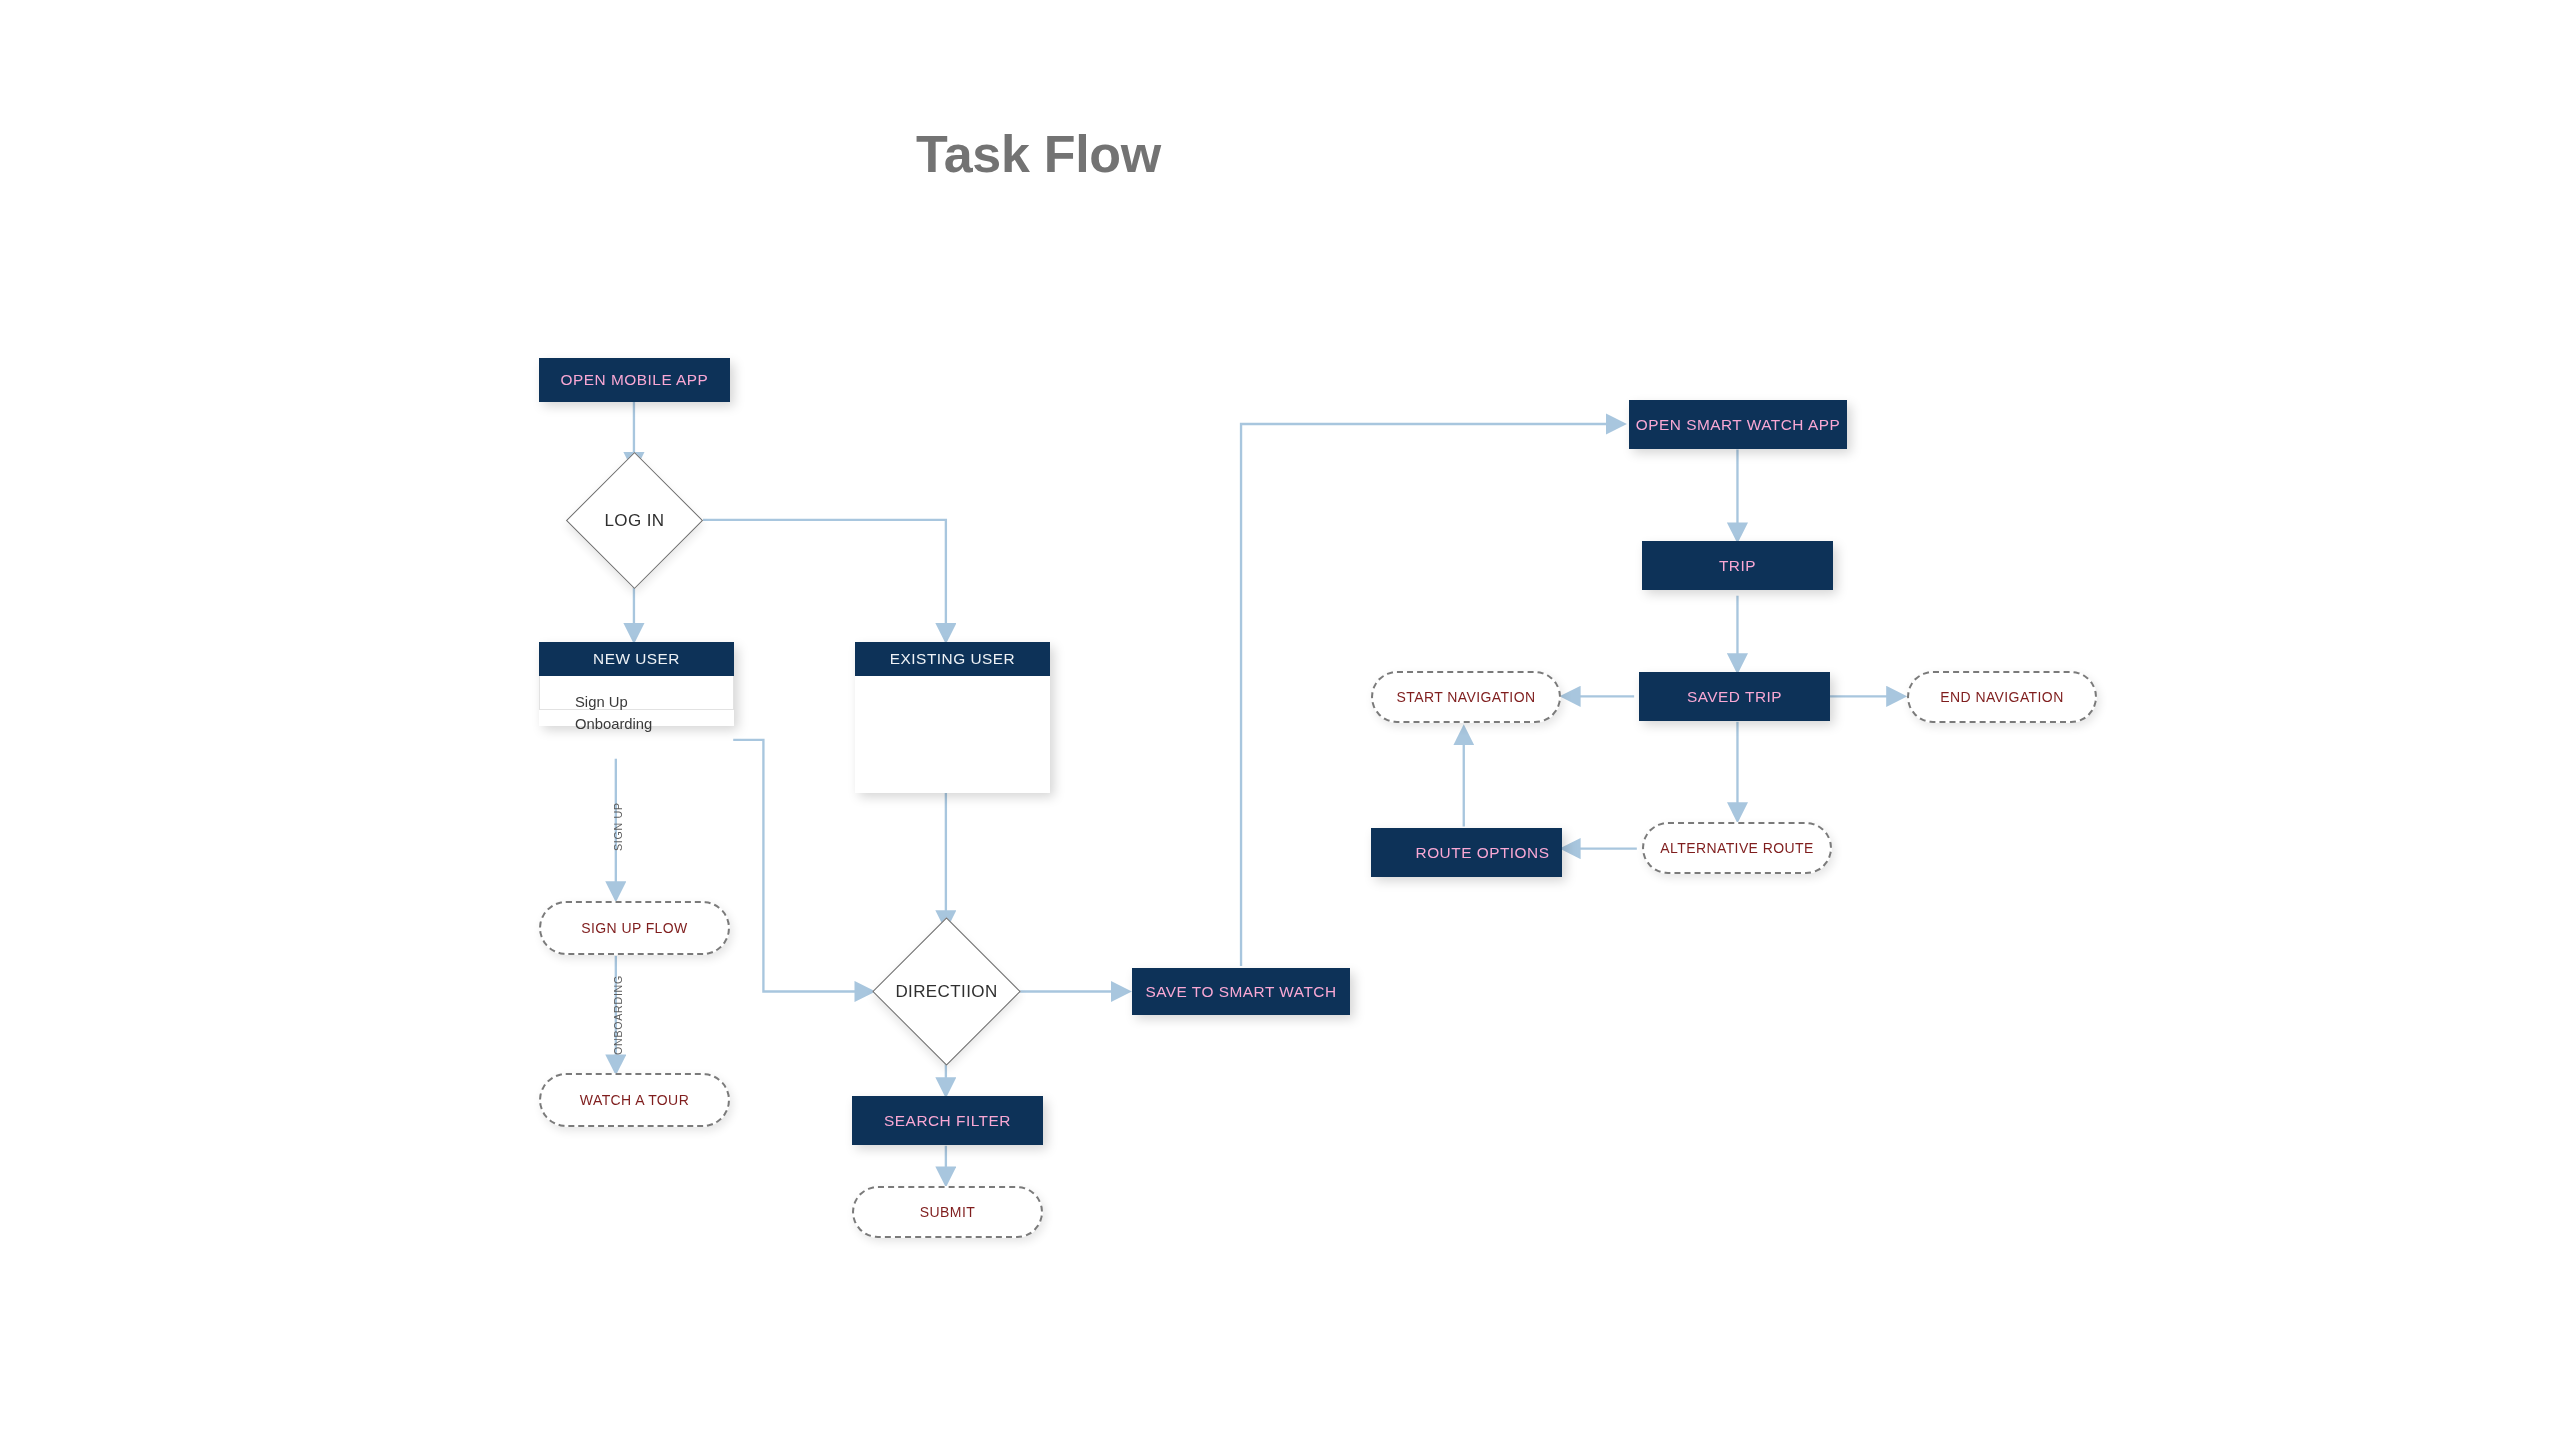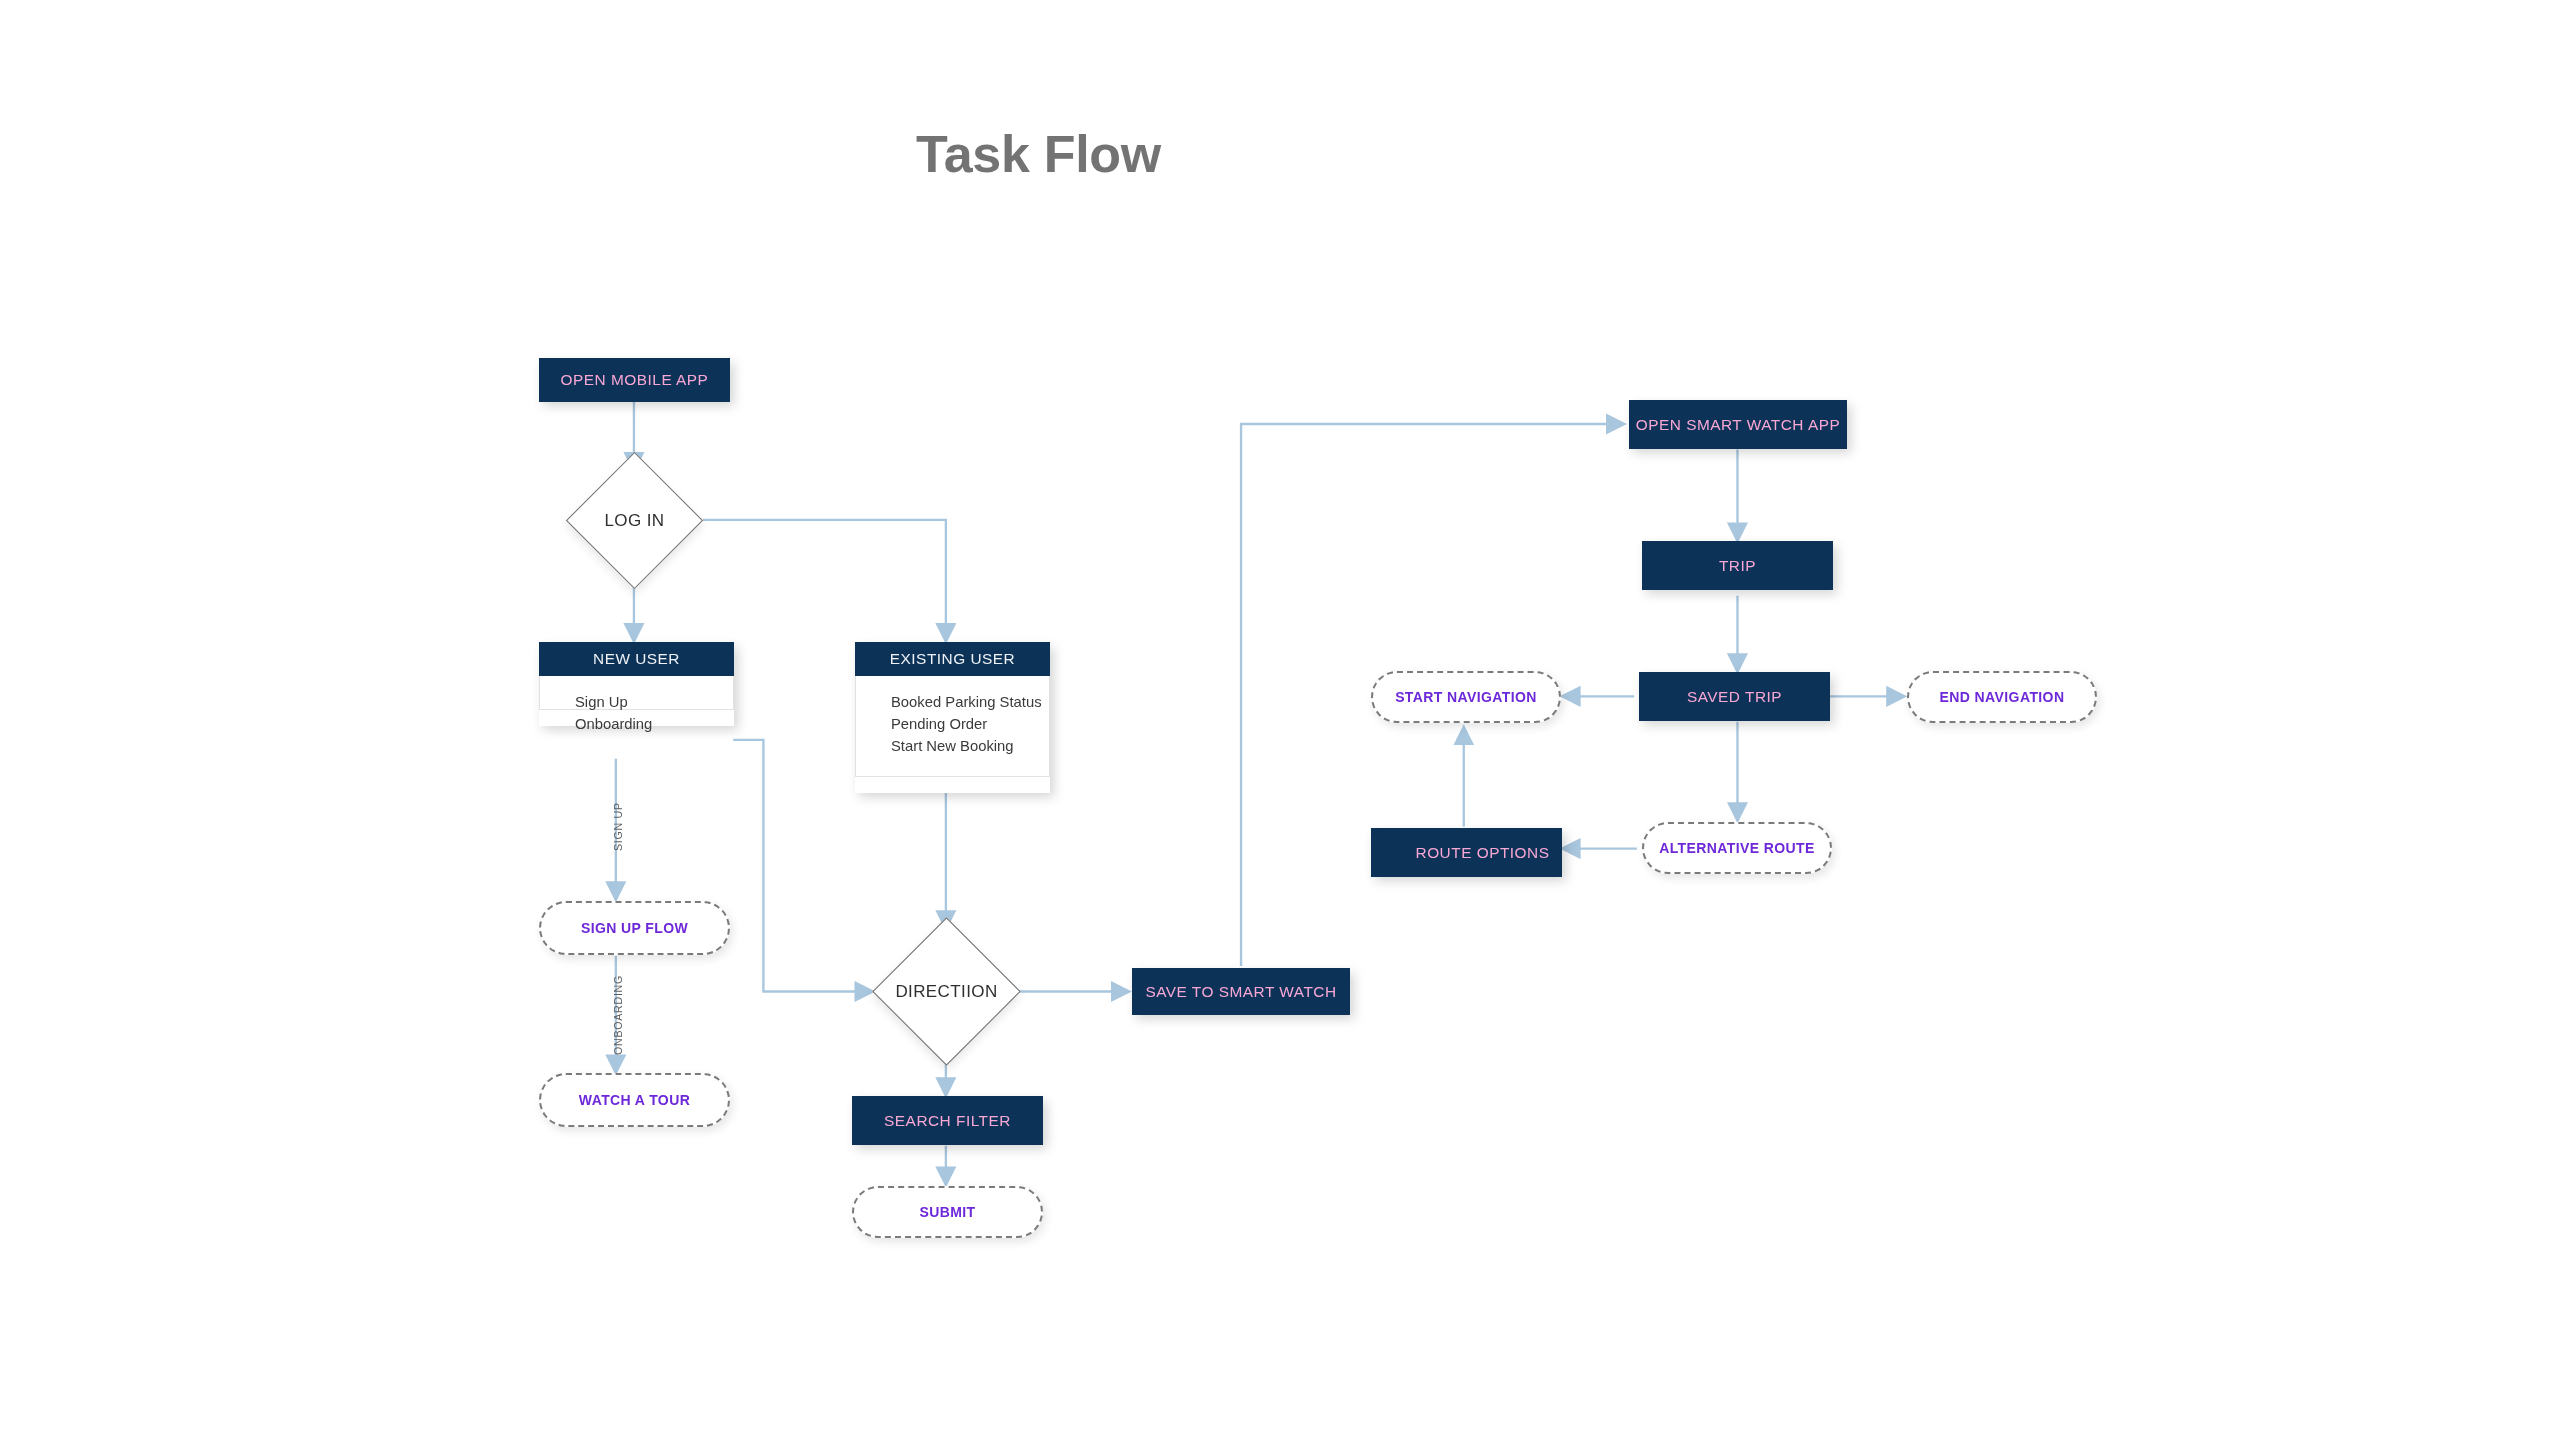--- a/index.html
+++ b/index.html
@@ -37,21 +37,21 @@
   }
   .card .card-body .item{
     color:#3a3a3a;font-size:14.8px;line-height:22px;white-space:nowrap;
   }
   
   .pill{
     background:#ffffff;border:2px dashed #7a7a7a;border-radius:670px;
     display:flex;align-items:center;justify-content:center;
     box-shadow:2.7px 4px 9.4px rgba(0,0,0,0.10);
   }
-  .pill .lbl{color:#6d28d9;font-size:14px;letter-spacing:0.4px;white-space:nowrap;font-weight:bold;}
+  .pill .lbl{color:#7f1d1d;font-size:14px;letter-spacing:0.4px;white-space:nowrap;}
   
   .diamond{display:flex;align-items:center;justify-content:center;}
   .diamond .dshape{
     position:absolute;inset:0;background:#ffffff;border:1.3px solid #6b6b6b;
     transform:rotate(45deg);box-sizing:border-box;
     box-shadow:3.4px 3.4px 9.4px rgba(0,0,0,0.10);
   }
   .diamond .lbl{
     position:relative;z-index:2;color:#2f2f2f;font-size:17px;letter-spacing:0.4px;
     white-space:nowrap;
@@ -129,25 +129,20 @@
   <div class="card-body" style="height:34px;">
     <div class="item">Sign Up</div>
     <div class="item">Onboarding</div>
   </div>
 </div>
 
 <div class="node card" style="left:855px;top:642px;width:195px;height:151px;">
   <div class="card-head">
     <span class="lbl">EXISTING USER</span>
   </div>
-  <div class="card-body" style="height:101px;">
-    <div class="item">Booked Parking Status</div>
-    <div class="item">Pending Order</div>
-    <div class="item">Start New Booking</div>
-  </div>
 </div>
 
 <div class="edge-cap" style="left:612px;top:851px;">SIGN UP</div>
 <div class="edge-cap" style="left:612px;top:1055px;">ONBOARDING</div>
 
 <div class="node pill" style="left:539px;top:901px;width:191px;height:54px;">
   <span class="lbl">SIGN UP FLOW</span>
 </div>
 
 <div class="node pill" style="left:539px;top:1073px;width:191px;height:54px;">

